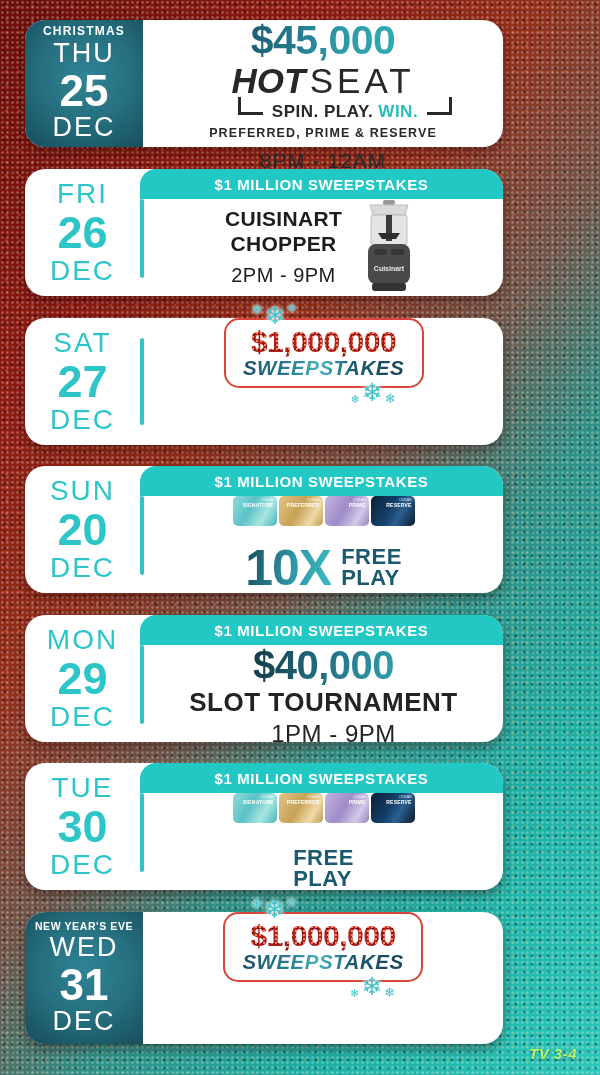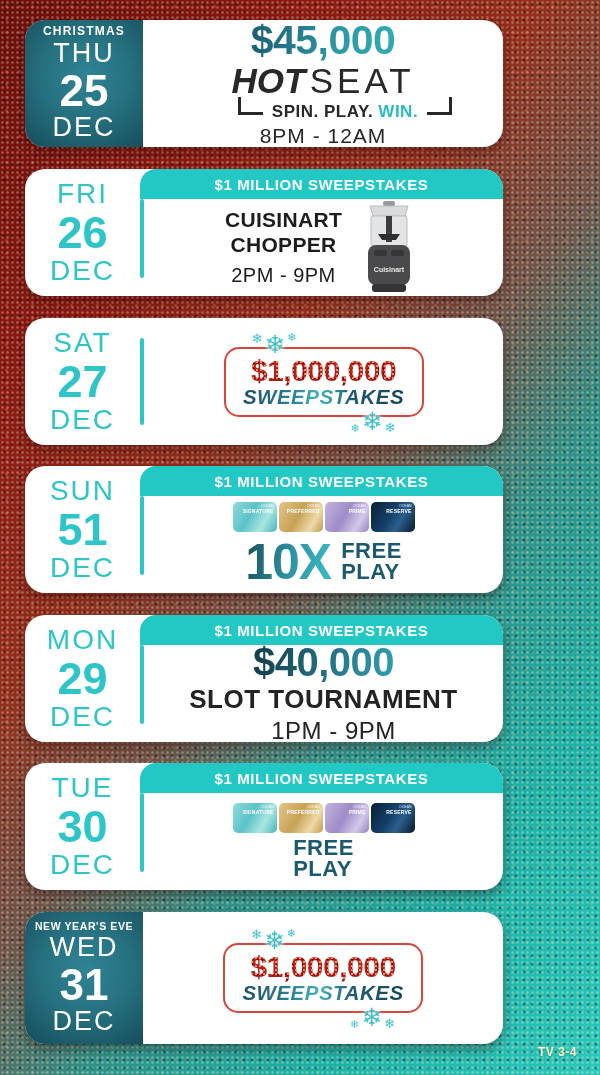--- a/index.html
+++ b/index.html
@@ -41,40 +41,40 @@
   .d-date{font-size:45px;font-weight:700;line-height:1.02;}
   .d-month{font-size:28px;font-weight:300;letter-spacing:2px;line-height:1.12;}
   .divider{position:absolute;left:115px;width:4px;background:#2dc5c7;border-radius:2px;}
   
   .banner{
     position:absolute;left:115px;right:0;top:0;height:30px;
     background:#22c8c3;border-radius:16px 20px 0 0;
     display:flex;align-items:center;justify-content:center;
     color:#fff;font-size:15px;font-weight:800;letter-spacing:.6px;
   }
-  .content{position:absolute;left:119px;right:0;bottom:0;display:flex;flex-direction:column;align-items:center;justify-content:center;}
+  .content{position:absolute;left:119px;right:0;bottom:0;display:flex;flex-direction:column;align-items:center;justify-content:space-between;}
   .content.under-banner{top:30px;border-radius:6px;}
   .content.full{top:0;}
   
   .amount-teal{
     font-size:41px;font-weight:800;letter-spacing:-.5px;line-height:1;
     background:linear-gradient(95deg,#1d6276 5%,#2d97a7 60%,#31a9b3 95%);
     -webkit-background-clip:text;background-clip:text;-webkit-text-fill-color:transparent;color:transparent;
   }
   .hotseat{line-height:1;margin-top:2px;color:#282828;}
   .hot{font-style:italic;font-weight:900;font-size:35px;letter-spacing:0;}
   .seat{font-weight:500;font-size:35px;letter-spacing:4px;}
   .tagline-row{display:flex;align-items:center;gap:9px;margin-top:4px;padding-left:44px;}
   .bracket{width:22px;height:15px;transform:translateY(-6px);}
   .bracket.l{border-left:3px solid #282828;border-bottom:3px solid #282828;}
   .bracket.r{border-right:3px solid #282828;border-bottom:3px solid #282828;}
   .tagline{font-size:17px;font-weight:700;color:#282828;letter-spacing:.5px;}
   .tagline .win{color:#2bbcbe;}
   .eligibility{font-size:12.5px;font-weight:600;color:#282828;letter-spacing:1.1px;margin-top:4px;}
-  .time-lg{font-size:21px;font-weight:500;color:#282828;letter-spacing:1px;margin-top:2px;}
+  .time-lg{font-size:21px;font-weight:500;color:#282828;letter-spacing:1px;margin-top:9px;}
   
   .prize-row{display:flex;align-items:center;justify-content:center;gap:14px;}
   .prize-text{text-align:center;color:#1c1c1c;}
   .prize-name{font-size:21px;font-weight:800;line-height:1.18;letter-spacing:.3px;}
   .prize-time{font-size:20px;font-weight:500;margin-top:7px;letter-spacing:.5px;}
   
   .sweep-logo{position:relative;width:196px;height:66px;border:2.5px solid #d9453a;border-radius:15px;
     display:flex;flex-direction:column;align-items:center;justify-content:center;background:#fff;}
   .sweep-amount{
     font-size:30px;font-weight:800;letter-spacing:-.5px;line-height:1;
@@ -115,41 +115,42 @@
   .amount-slot{
     font-size:40px;font-weight:900;letter-spacing:-.5px;line-height:1;
     background:linear-gradient(100deg,#143f4d 5%,#26798c 60%,#2f9aa8 95%);
     -webkit-background-clip:text;background-clip:text;-webkit-text-fill-color:transparent;color:transparent;
   }
   .slot-title{font-size:26px;font-weight:800;color:#232323;letter-spacing:.5px;margin-top:2px;}
   .slot-time{font-size:24px;font-weight:500;color:#232323;letter-spacing:.5px;margin-top:2px;margin-left:20px;}
   
   .chopper{width:66px;height:96px;}
   
-  .tv-label{position:absolute;right:23px;top:1045px;color:#fef9c3;font-size:12px;font-weight:800;letter-spacing:.5px;
-    text-shadow:0 1px 2px rgba(0,60,55,.4);}
+  .tv-label{position:absolute;right:23px;top:1045px;color:#bef264;font-size:15px;font-weight:800;letter-spacing:.5px;
+    text-shadow:0 1px 2px rgba(0,60,55,.4);font-style:italic;}
 </style>
 </head>
 <body>
 
 <div class="card" style="top:20px;height:127px;">
   <div class="panel">
     <div class="special-label">CHRISTMAS</div>
     <div class="p-day">THU</div>
     <div class="p-date">25</div>
     <div class="p-month">DEC</div>
   </div>
   <div class="content full" style="left:118px;">
     <div class="amount-teal">$45,000</div>
     <div class="hotseat"><span class="hot">HOT</span> <span class="seat">SEAT</span></div>
     <div class="tagline-row">
       <span class="bracket l"></span>
       <span class="tagline"><span>SPIN. PLAY.</span> <span class="win">WIN.</span></span>
       <span class="bracket r"></span>
     </div>
+    <div class="eligibility">PREFERRED, PRIME &amp; RESERVE</div>
     <div class="time-lg">8PM - 12AM</div>
   </div>
 </div>
 
 <div class="card" style="top:169px;height:127px;">
   <div class="datecol">
     <div class="d-day">FRI</div>
     <div class="d-date">26</div>
     <div class="d-month">DEC</div>
   </div>
@@ -201,21 +202,21 @@
           <span class="sf-m">❄</span>
           <span class="sf-s">❄</span>
       </span>
     </div>
   </div>
 </div>
 
 <div class="card" style="top:466px;height:127px;">
   <div class="datecol">
     <div class="d-day">SUN</div>
-    <div class="d-date">51</div>
+    <div class="d-date">20</div>
     <div class="d-month">DEC</div>
   </div>
   <div class="banner">$1 MILLION SWEEPSTAKES</div>
   <div class="divider" style="top:30px;bottom:18px;"></div>
   <div class="content under-banner">
     <div class="tier-row">
       <div class="tier signature">
           <span class="t-brand">OCEAN</span>
           <span class="t-label">SIGNATURE</span>
         </div>

